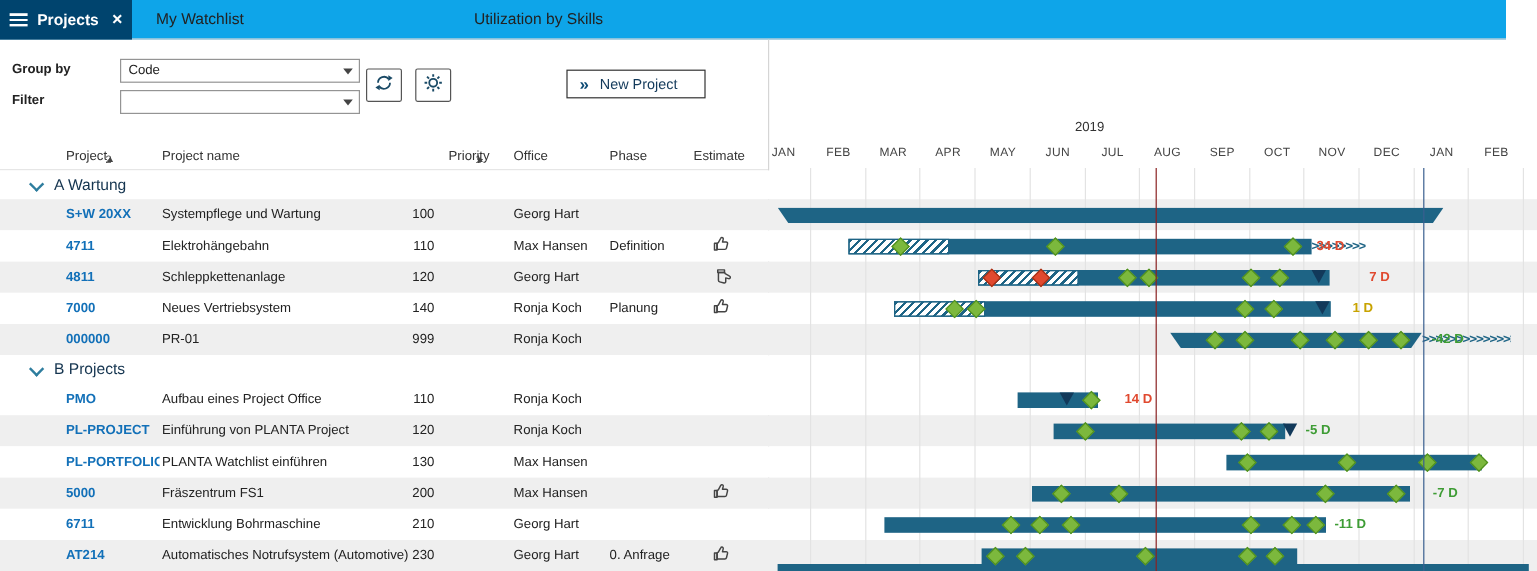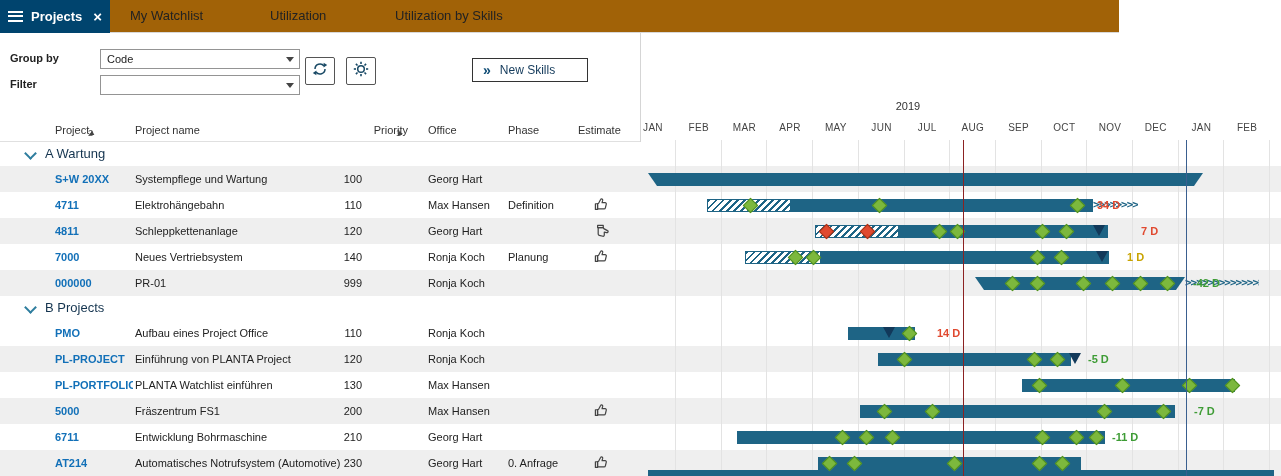--- a/index.html
+++ b/index.html
@@ -2,21 +2,21 @@
 <html><head>
 <meta charset="utf-8">
 <style>
   html,body{margin:0;padding:0}
   body{
     width:1281px;height:476px;overflow:hidden;position:relative;
     background:#fff;font-family:"Liberation Sans",sans-serif;
     --bar:#1E6485;
   }
   
-  .tabbar{position:absolute;top:0;left:0;width:1119px;height:33px;background:#a16207;border-bottom:1px solid #d8d8d8;box-sizing:border-box}
+  .tabbar{position:absolute;top:0;left:0;width:1255px;height:33px;background:#0ea5e9;border-bottom:1px solid #d8d8d8;box-sizing:border-box}
   .tab-active{position:absolute;left:0;top:0;width:110px;height:33px;background:var(--tabbg,#00446E);color:#fff;display:flex;align-items:center;gap:8px;padding:0 8px;box-sizing:border-box;cursor:pointer}
   .burger{width:15px;height:11px;background:linear-gradient(#fff 0 2px,transparent 2px 4.5px,#fff 4.5px 6.5px,transparent 6.5px 9px,#fff 9px 11px)}
   .tab-active .tlabel{font-size:13px;font-weight:700;white-space:nowrap}
   .tab-close{margin-left:auto;font-size:15px;font-weight:700;line-height:1;cursor:pointer}
   .tab{position:absolute;top:0;height:33px;line-height:32px;font-size:13px;color:#222;padding:0 12px;cursor:pointer;white-space:nowrap}
   
   .lbl{position:absolute;font-size:11px;font-weight:700;color:#222}
   .selectbox{position:absolute;width:200px;height:20px;border:1px solid #949494;background:#fff;font-size:11px;line-height:18px;padding:0 18px 0 6px;box-sizing:border-box;color:#222;cursor:pointer}
   .selectbox .chev{position:absolute;right:5px;top:7px;width:0;height:0;border-left:4px solid transparent;border-right:4px solid transparent;border-top:5px solid #444}
   .iconbtn{position:absolute;width:28px;height:26px;border:1px solid #555;background:#fff;border-radius:2px;display:flex;align-items:center;justify-content:center;cursor:pointer}
@@ -64,21 +64,20 @@
 </head>
 <body style="--bar: #1E6485; --tabbg: #00446E; --link: #1270B8;">
 
 <div class="tabbar">
   <div class="tab-active">
     <span class="burger"></span>
     <span class="tlabel">Projects</span>
     <span class="tab-close">×</span>
   </div>
   <span class="tab" style="left:118px">My Watchlist</span>
-  <span class="tab" style="left:258px">Utilization</span>
   <span class="tab" style="left:383px">Utilization by Skills</span>
 </div>
 
 <span class="lbl" style="left:10px;top:52px">Group by</span>
 <div class="selectbox" style="left:100px;top:49px">
   <span>Code</span>
   <span class="chev"></span>
 </div>
 <span class="lbl" style="left:10px;top:78px">Filter</span>
 <div class="selectbox" style="left:100px;top:75px">
@@ -109,21 +108,21 @@
           <line x1="11.5" y1="11.5" x2="13.1" y2="13.1"></line>
         <line x1="2.9" y1="13.1" x2="4.5" y2="11.5"></line>
           <line x1="11.5" y1="4.5" x2="13.1" y2="2.9"></line>
       </g>
     </svg>
   </span>
 </div>
 
 <button class="newbtn">
   <span class="chevs">»</span>
-  <span>New Skills</span>
+  <span>New Project</span>
 </button>
 
 <div class="thead">
   <span style="left:55px">Project</span>
   <span class="sortbadge" style="left:88px">
       <span>2</span>
       <span class="arr">▲</span>
     </span>
   <span style="left:135px">Project name</span>
   <span style="left:346px;width:62px;text-align:right">Priority</span>

